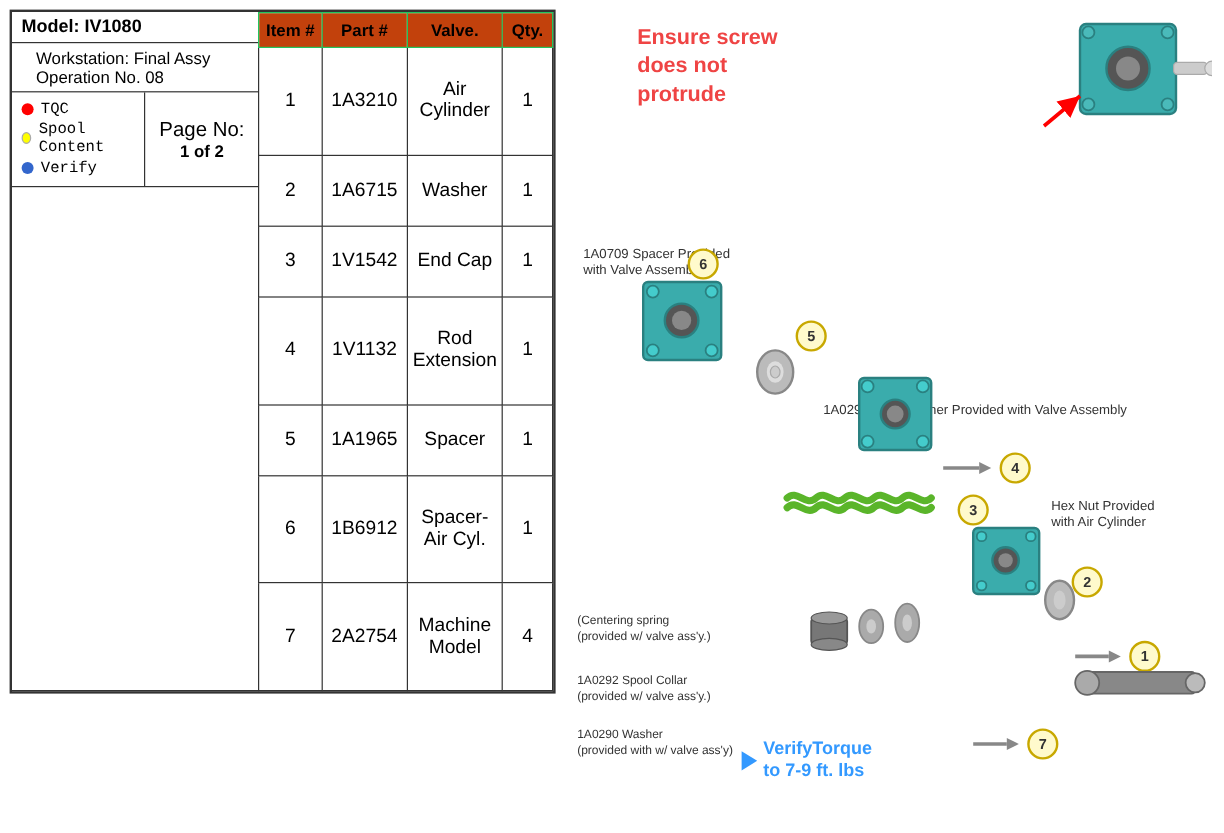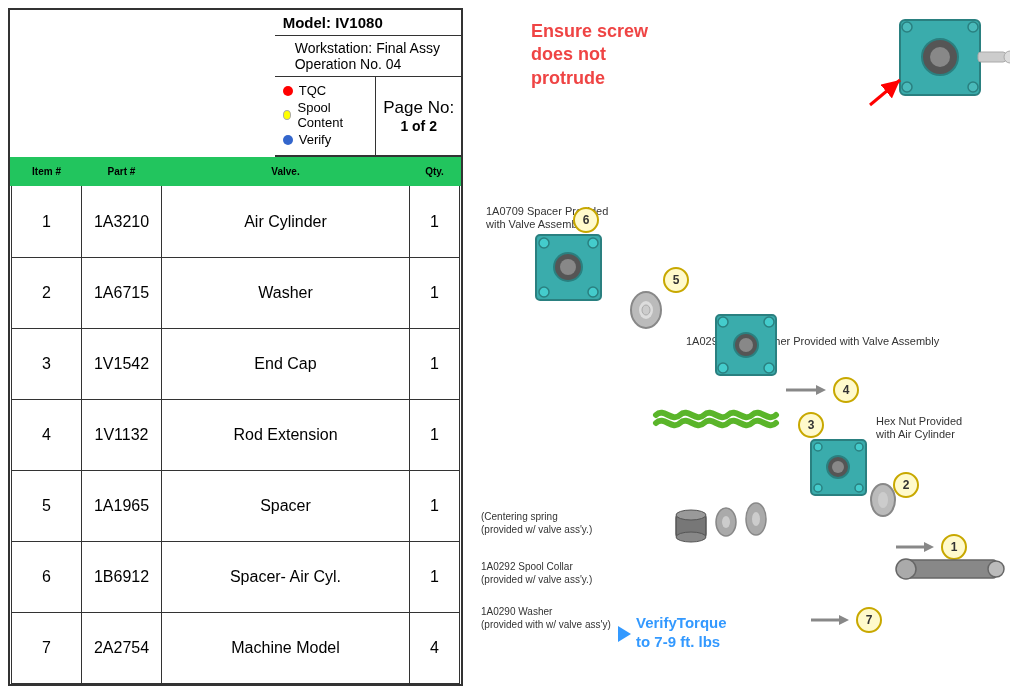--- a/index.html
+++ b/index.html
@@ -10,24 +10,23 @@
       height: 694px;
       overflow: hidden;
       display: flex;
     }
 
     .left-panel {
       width: 455px;
       min-width: 455px;
       border: 2px solid #333;
       margin: 8px;
-      height: 678px;
-      display: flex;
-      flex-direction: column;
-      align-items: flex-end;
+      height: 570px;
+      display: flex;
+      flex-direction: row;
     }
 
     .header-section {
       border-bottom: 1px solid #333;
     }
 
     .model-row {
       padding: 4px 8px;
       font-size: 15px;
       font-weight: bold;
@@ -50,20 +49,21 @@
       padding: 6px 8px;
       font-size: 13px;
       border-right: 1px solid #333;
     }
 
     .legend-item {
       display: flex;
       align-items: center;
       gap: 6px;
       margin-bottom: 2px;
+      font-family: Liberation Mono, monospace;
     }
 
     .dot {
       width: 10px;
       height: 10px;
       border-radius: 50%;
       display: inline-block;
     }
 
     .dot-red { background: red; }
@@ -102,25 +102,25 @@
     }
 
     
     .parts-table {
       width: 100%;
       border-collapse: collapse;
       flex: 1;
     }
 
     .parts-table th {
-      border: 3px solid #22c55e;
+      border: 1px solid #22c55e;
       padding: 6px 4px;
-      font-size: 10px;
+      font-size: 14px;
       text-align: center;
-      background: #22c55e;
+      background: #c2410c;
     }
 
     .parts-table td {
       border: 1px solid #333;
       padding: 8px 4px;
       font-size: 16px;
       text-align: center;
     }
 
     .parts-table .col-item { width: 70px; }
@@ -167,21 +167,21 @@
 </head>
 <body>
 
 <div class="left-panel">
   <div class="header-section">
     <div class="model-row">
       <span>Model: IV1080</span>
     </div>
     <div class="workstation-row">
       <span>Workstation: Final Assy</span><br>
-      <span>Operation No.  04</span>
+      <span>Operation No.  08</span>
     </div>
     <div class="legend-rev-row">
       <div class="legend-section">
         <div class="legend-item">
           <span class="dot dot-red"></span>
           <span>TQC</span>
         </div>
         <div class="legend-item">
           <span class="dot dot-yellow"></span>
           <span>Spool Content</span>

